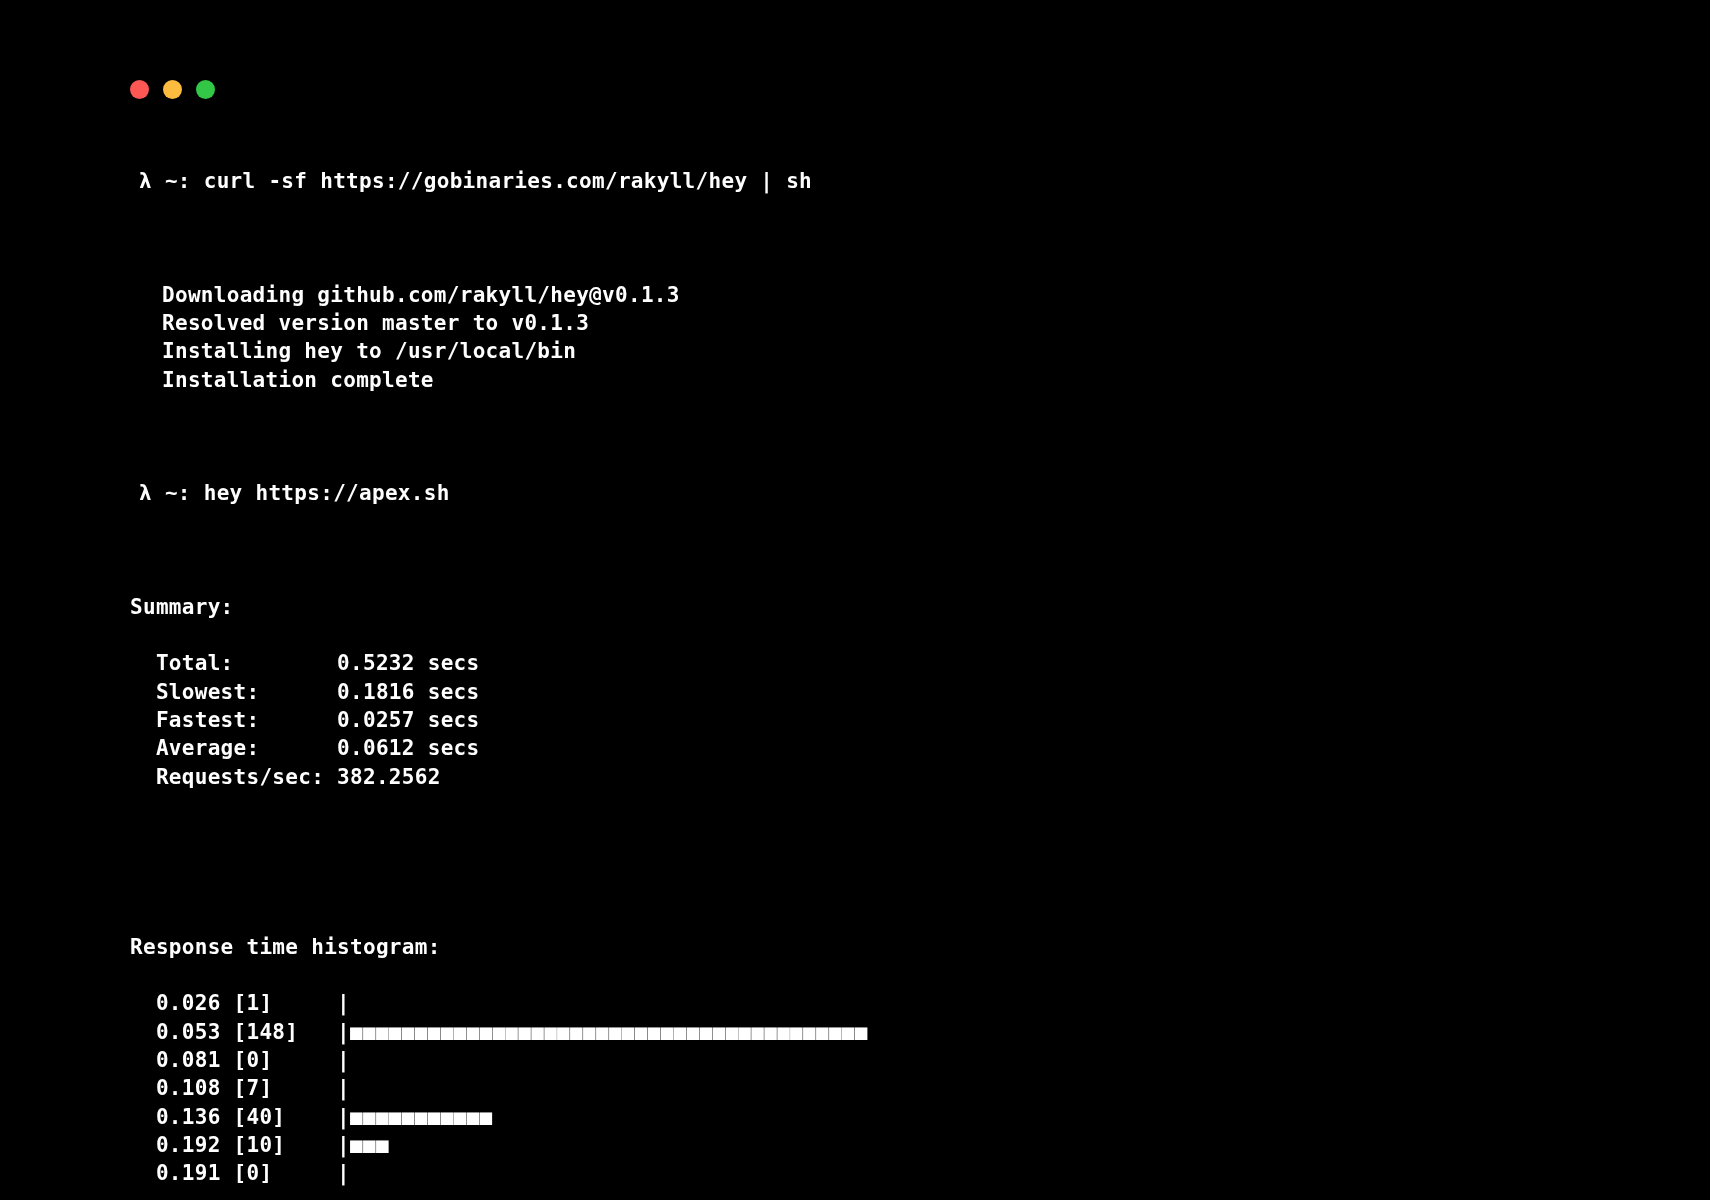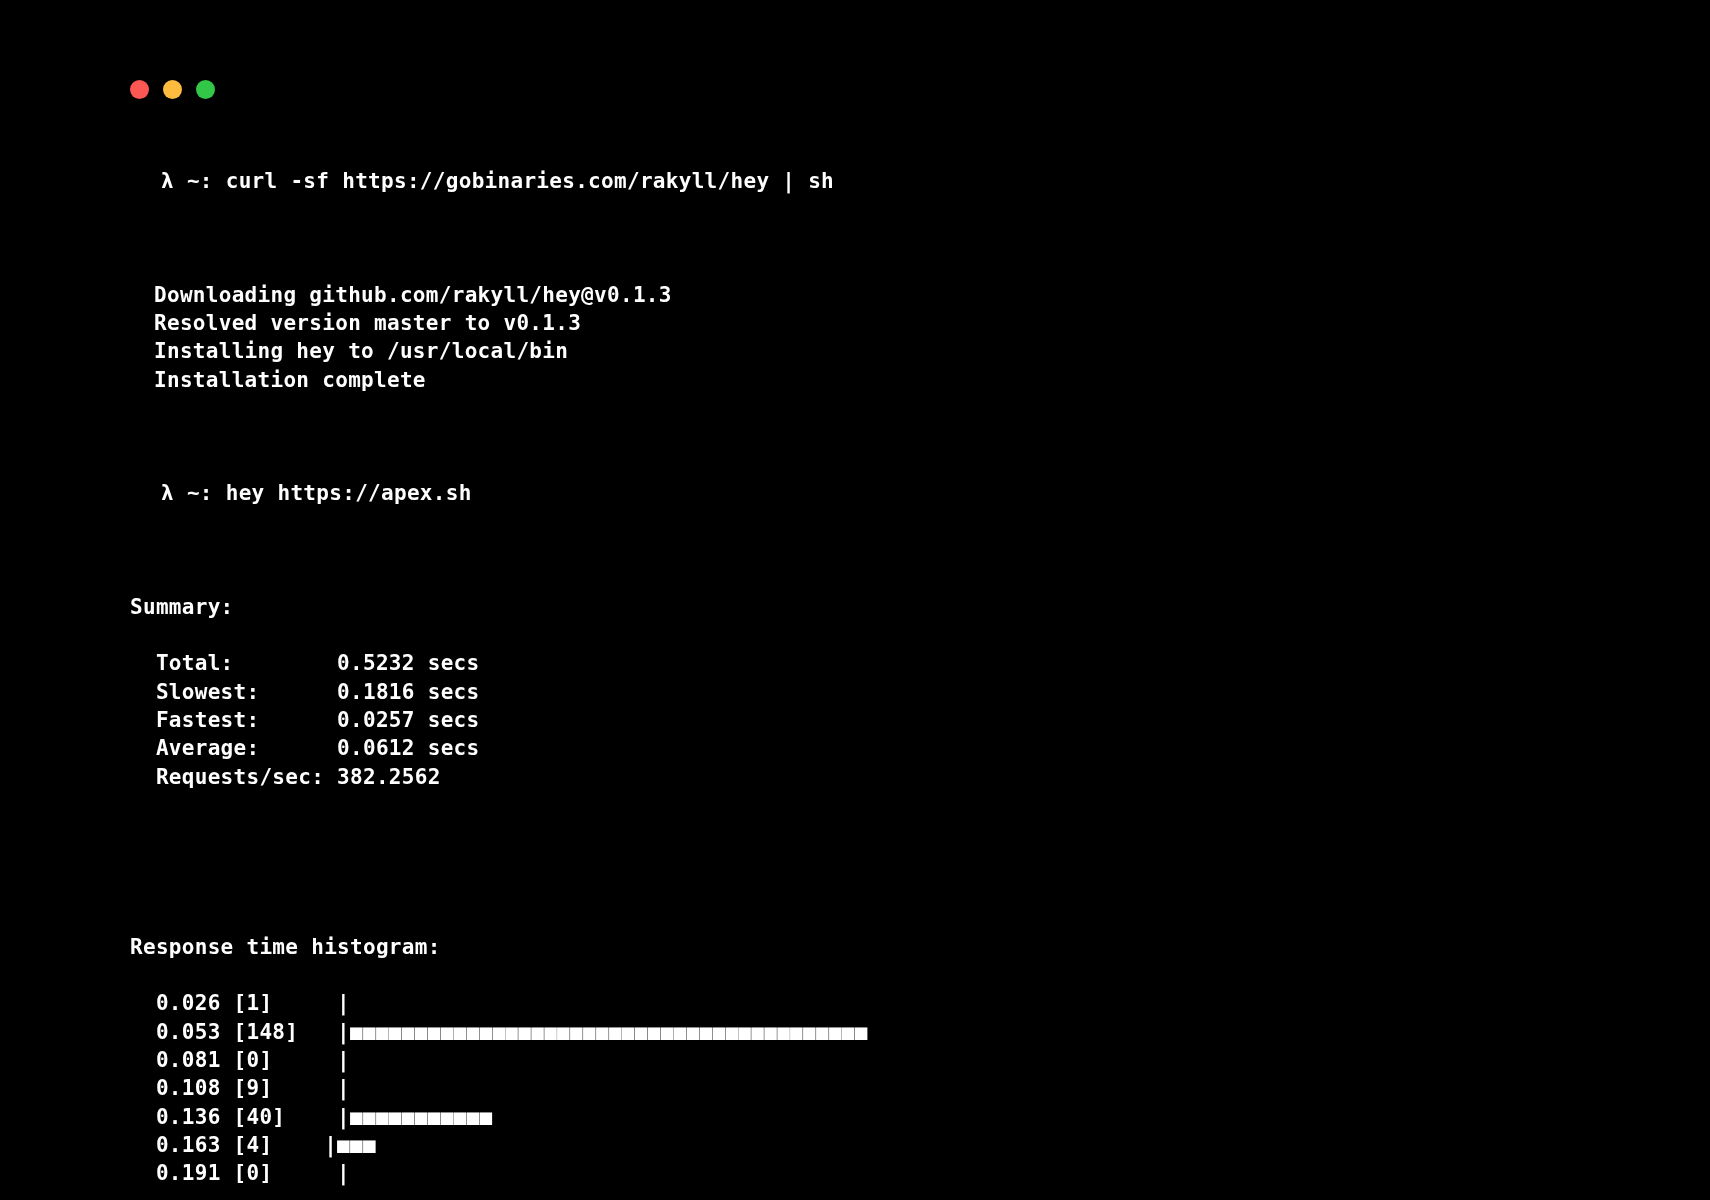--- a/index.html
+++ b/index.html
@@ -32,24 +32,24 @@
     .dot-red { background: #fc5753; }
     .dot-yellow { background: #fdbc40; }
     .dot-green { background: #33c748; }
     .terminal {
       white-space: pre;
       line-height: 1.35;
       font-weight: bold;
       letter-spacing: 0.3px;
     }
     .prompt-line {
-      margin-left: 31px;
+      margin-left: 9px;
     }
     .output-block {
-      margin-left: 24px;
+      margin-left: 32px;
     }
     .summary-block {
       margin-left: 0;
     }
     .spacer {
       height: 1.35em;
     }
   </style>
 </head>
 <body>
@@ -66,15 +66,15 @@
 <div class="spacer"></div>
 <div id="install-output" class="output-block"><div>Downloading github.com/rakyll/hey@v0.1.3</div><div>Resolved version master to v0.1.3</div><div>Installing hey to /usr/local/bin</div><div>Installation complete</div></div>
 <div class="spacer"></div>
 <div class="prompt-line">λ ~: hey https://apex.sh</div>
 <div class="spacer"></div>
 <div class="summary-block">Summary:</div>
 <div id="summary-rows"><div>  Total:        0.5232 secs</div><div>  Slowest:      0.1816 secs</div><div>  Fastest:      0.0257 secs</div><div>  Average:      0.0612 secs</div><div>  Requests/sec: 382.2562</div></div>
 <div class="spacer"></div>
 <div class="spacer"></div>
 <div class="summary-block">Response time histogram:</div>
-<div id="histogram-rows"><div>  0.026 [1]     |</div><div>  0.053 [148]   |■■■■■■■■■■■■■■■■■■■■■■■■■■■■■■■■■■■■■■■■</div><div>  0.081 [0]     |</div><div>  0.108 [9]     |</div><div>  0.136 [40]    |■■■■■■■■■■■</div><div>  0.163 [4]    |■■■</div><div>  0.191 [0]     |</div></div>
+<div id="histogram-rows"><div>  0.026 [1]     |</div><div>  0.053 [148]   |■■■■■■■■■■■■■■■■■■■■■■■■■■■■■■■■■■■■■■■■</div><div>  0.081 [0]     |</div><div>  0.108 [7]     |</div><div>  0.136 [40]    |■■■■■■■■■■■</div><div>  0.192 [10]    |■■■</div><div>  0.191 [0]     |</div></div>
   </div>
 </div>
 
 </body></html>

